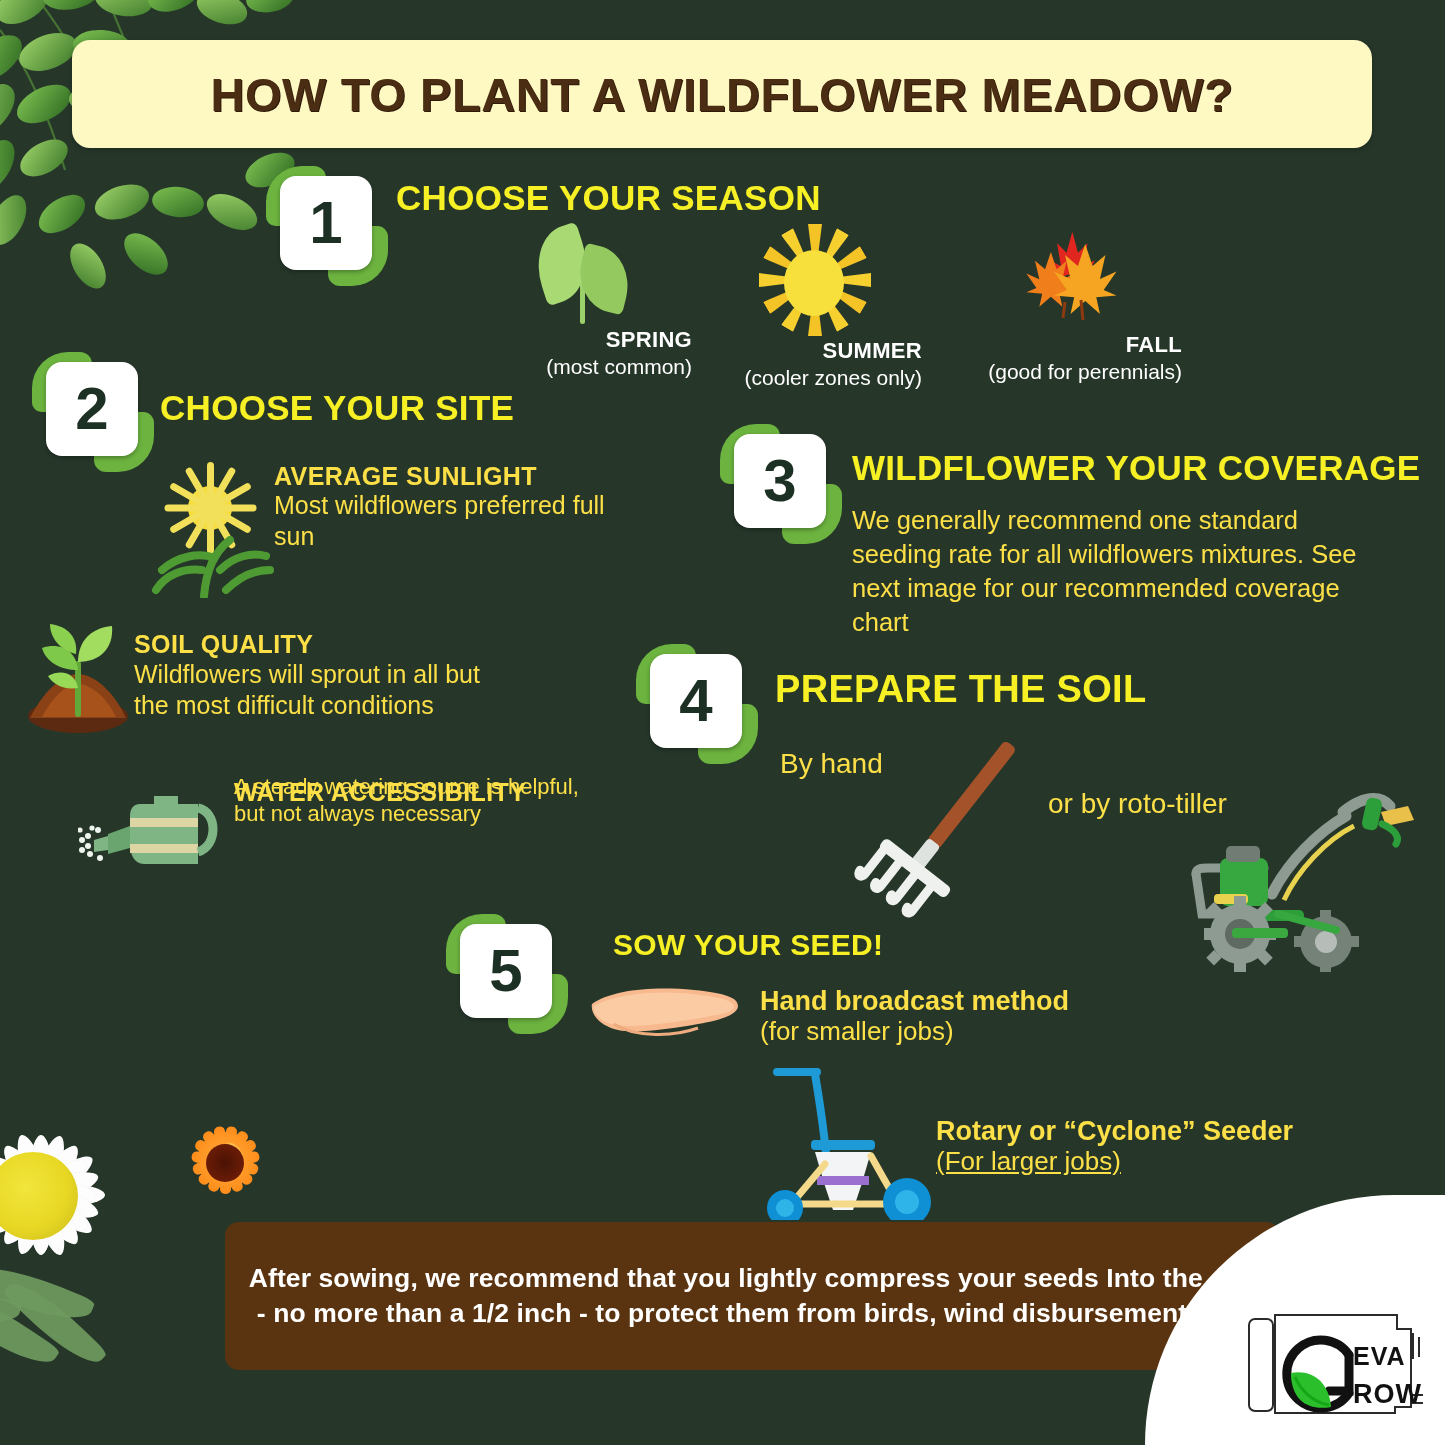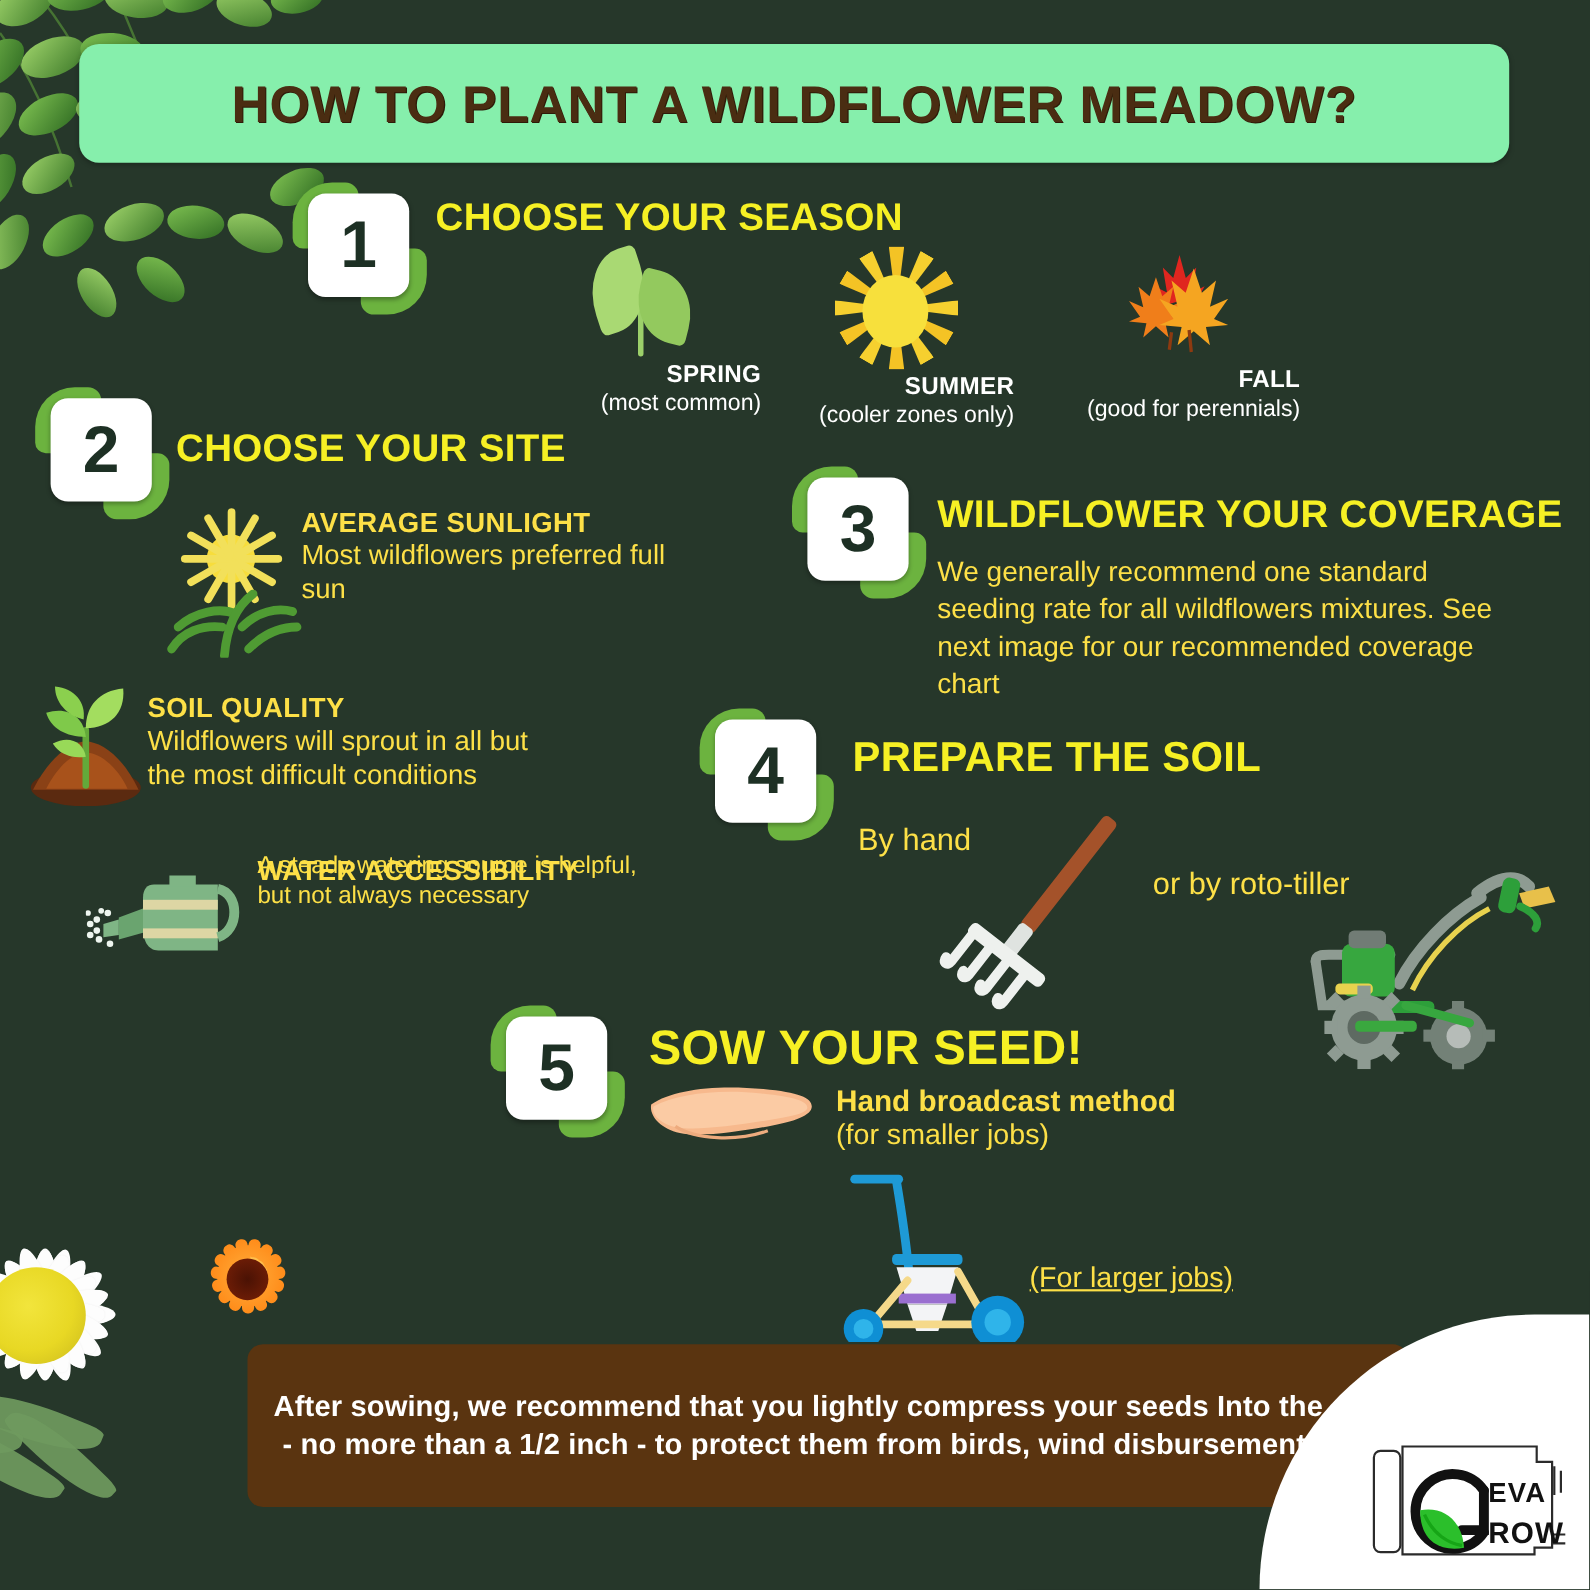--- a/index.html
+++ b/index.html
@@ -10,21 +10,21 @@
     position:relative;
   }
   .stage{position:absolute;left:0;top:0;width:1445px;height:1445px;overflow:hidden;background:#26372a;}
 
   
   .leafmass{position:absolute;pointer-events:none;}
 
   
   .titlebar{
     position:absolute;left:72px;top:40px;width:1300px;height:108px;
-    background:#86efac;border-radius:18px;
+    background:#fef9c3;border-radius:18px;
     display:flex;align-items:center;justify-content:center;
     box-shadow:0 2px 5px rgba(0,0,0,.25);
   }
   .titlebar h1{
     margin:0;color:#4a2d12;font-size:47px;font-weight:bold;letter-spacing:.6px;
     text-shadow:1px 1px 0 #2e1a08;
     font-family:"Liberation Sans", sans-serif;
   }
 
   
@@ -384,21 +384,21 @@
     </svg>
   </div>
 
   <div class="badge" style="left:452px;top:918px;">
     <div class="blobA"></div>
     <div class="blobB"></div>
     <div class="sq">
       <span>5</span>
     </div>
   </div>
-  <div class="steptitle" style="left:590px;top:928px;font-size:44px;text-align:center;">SOW YOUR SEED!</div>
+  <div class="steptitle" style="left:613px;top:928px;font-size:30px;text-align:center;">SOW YOUR SEED!</div>
 
   <div class="handic" style="left:586px;top:980px;">
     <svg width="170" height="80" viewBox="0 0 170 80">
       <path d="M6 24 C26 10,66 6,108 10 C140 13,152 18,152 26 C152 34,136 40,112 44
                C84 49,50 54,32 50 C14 46,4 34,6 24 Z" fill="#f7b98d"></path>
       <path d="M8 26 C30 14,68 10,106 14 C136 17,148 21,148 27 C148 31,138 34,120 37
                C86 43,48 48,30 45 C14 42,6 33,8 26 Z" fill="#fbcba4"></path>
       <path d="M28 44 C46 56,84 58,112 48" fill="none" stroke="#edab7e" stroke-width="3"></path>
     </svg>
   </div>
@@ -417,20 +417,21 @@
       <path d="M70 104 L38 142" stroke="#f5d98a" stroke-width="7" stroke-linecap="round"></path>
       <path d="M116 96 L142 142" stroke="#f5d98a" stroke-width="7" stroke-linecap="round"></path>
       <g>
         <circle cx="30" cy="148" r="18" fill="#0f8fd4"></circle>
         <circle cx="30" cy="148" r="9" fill="#2fb4ea"></circle>
         <circle cx="152" cy="142" r="24" fill="#0f8fd4"></circle>
         <circle cx="152" cy="142" r="12" fill="#2fb4ea"></circle>
       </g>
     </svg>
   </div>
+  <div class="wtxt hdr" style="left:936px;top:1116px;font-size:27px;">Rotary or “Cyclone” Seeder</div>
   <div class="wtxt" style="left:936px;top:1146px;font-size:26px;text-decoration:underline;">(For larger jobs)</div>
 
   <div class="daisy">
     <div class="pet" style="transform:rotate(0deg)   translateY(-60px);"></div>
     <div class="pet" style="transform:rotate(18deg)  translateY(-62px);"></div>
     <div class="pet" style="transform:rotate(36deg)  translateY(-60px);"></div>
     <div class="pet" style="transform:rotate(54deg)  translateY(-63px);"></div>
     <div class="pet" style="transform:rotate(72deg)  translateY(-60px);"></div>
     <div class="pet" style="transform:rotate(90deg)  translateY(-64px);"></div>
     <div class="pet" style="transform:rotate(108deg) translateY(-60px);"></div>

